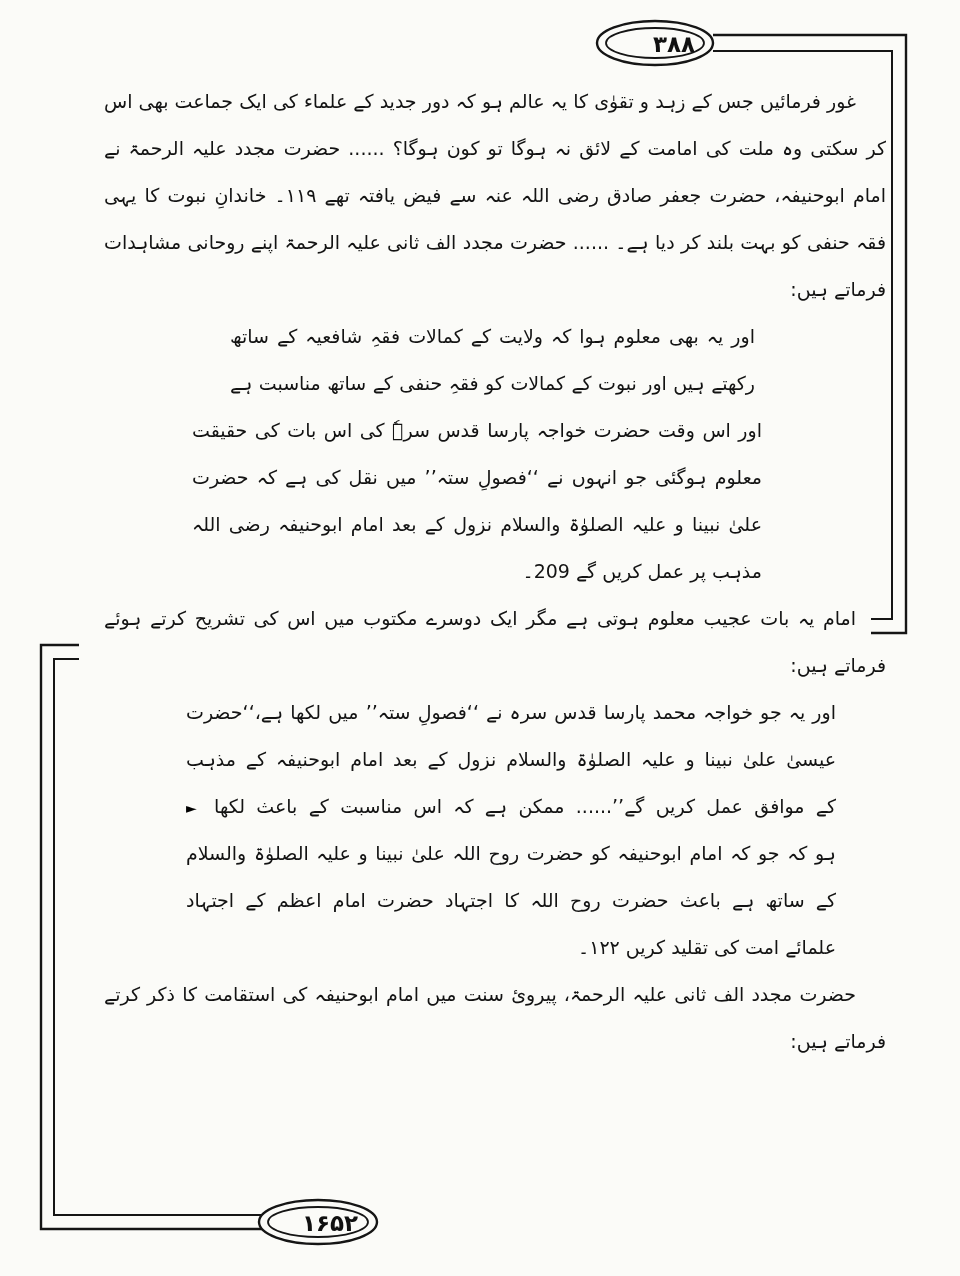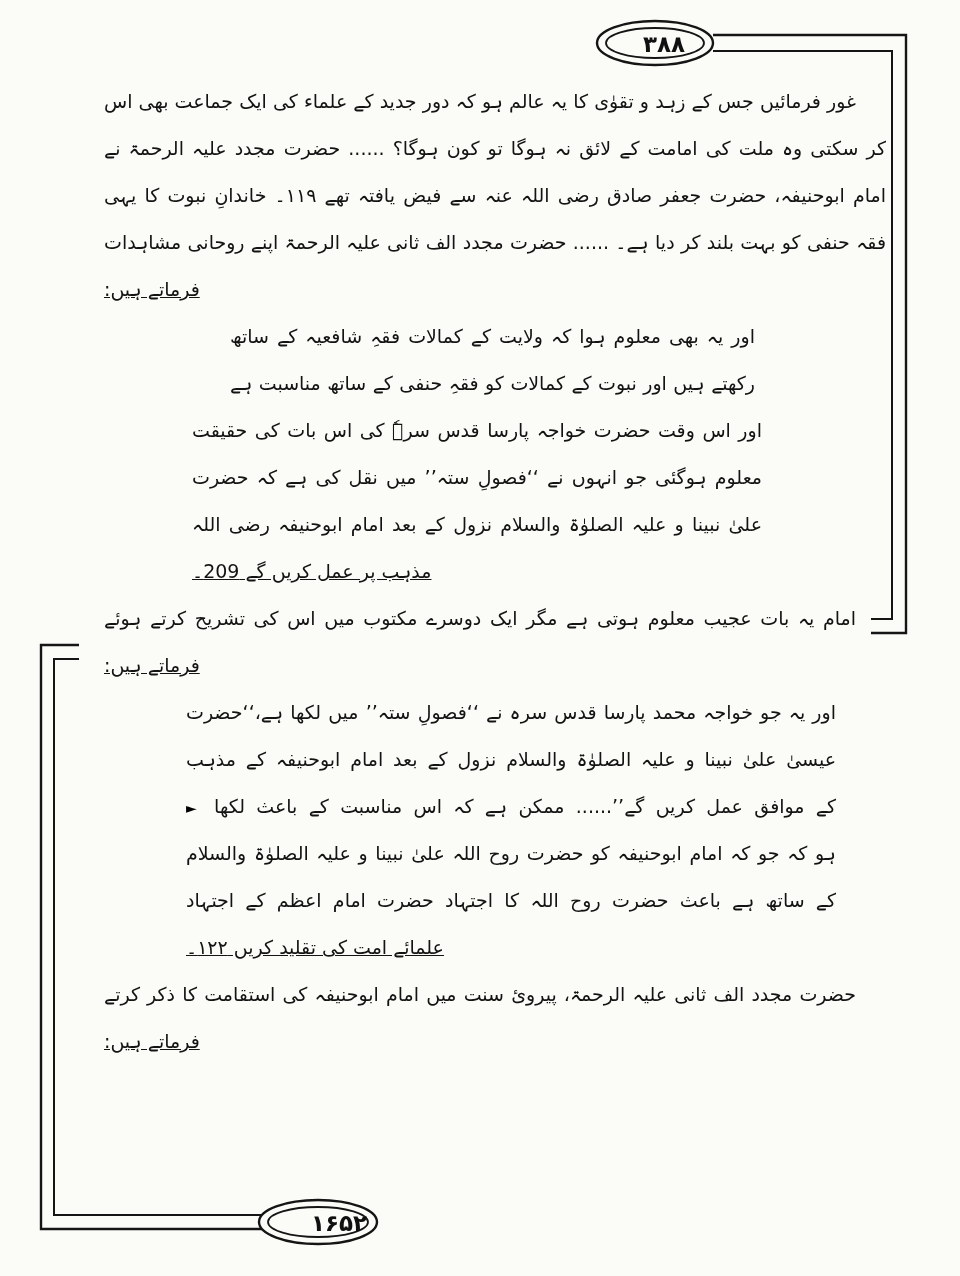--- a/index.html
+++ b/index.html
@@ -8,26 +8,26 @@
     position:relative;width:960px;height:1276px;margin:0 auto;
     background:#fbfbf8;color:#131313;
     font-family:"DejaVu Sans","DejaVu Serif",sans-serif;
     overflow:hidden;direction:rtl;
   }
   .frame{position:absolute;left:0;top:0;pointer-events:none;}
   .pagenum{
     position:absolute;direction:rtl;text-align:center;font-weight:700;
     font-size:23px;color:#101010;
   }
-  .pagenum.top{left:599px;top:31px;width:112px;line-height:27px;letter-spacing:9px;padding-left:9px;}
-  .pagenum.bottom{left:262px;top:1210px;width:112px;line-height:27px;letter-spacing:4px;padding-left:21px;}
+  .pagenum.top{left:599px;top:31px;width:112px;line-height:27px;letter-spacing:9px;padding-left:19px;}
+  .pagenum.bottom{left:262px;top:1210px;width:112px;line-height:27px;letter-spacing:4px;padding-left:12px;}
   .textcol{position:absolute;left:0;right:0;top:78px;direction:rtl;font-size:19px;}
   .line{height:47px;line-height:47px;overflow:hidden;}
   .jl{text-align:justify;text-align-last:justify;}
-  .rl{text-align:left;text-decoration:underline;}
+  .rl{text-align:right;}
   .indent{padding-right:30px;}
   .main{margin:0 74px 0 104px;}
   .q1{margin:0 205px 0 230px;}
   .q2{margin:0 198px 0 192px;}
   .q3{margin:0 124px 0 186px;}
   .marker{font-size:14px;letter-spacing:0;padding-right:6px;color:#000;}
 </style>
 </head>
 <body>
 

